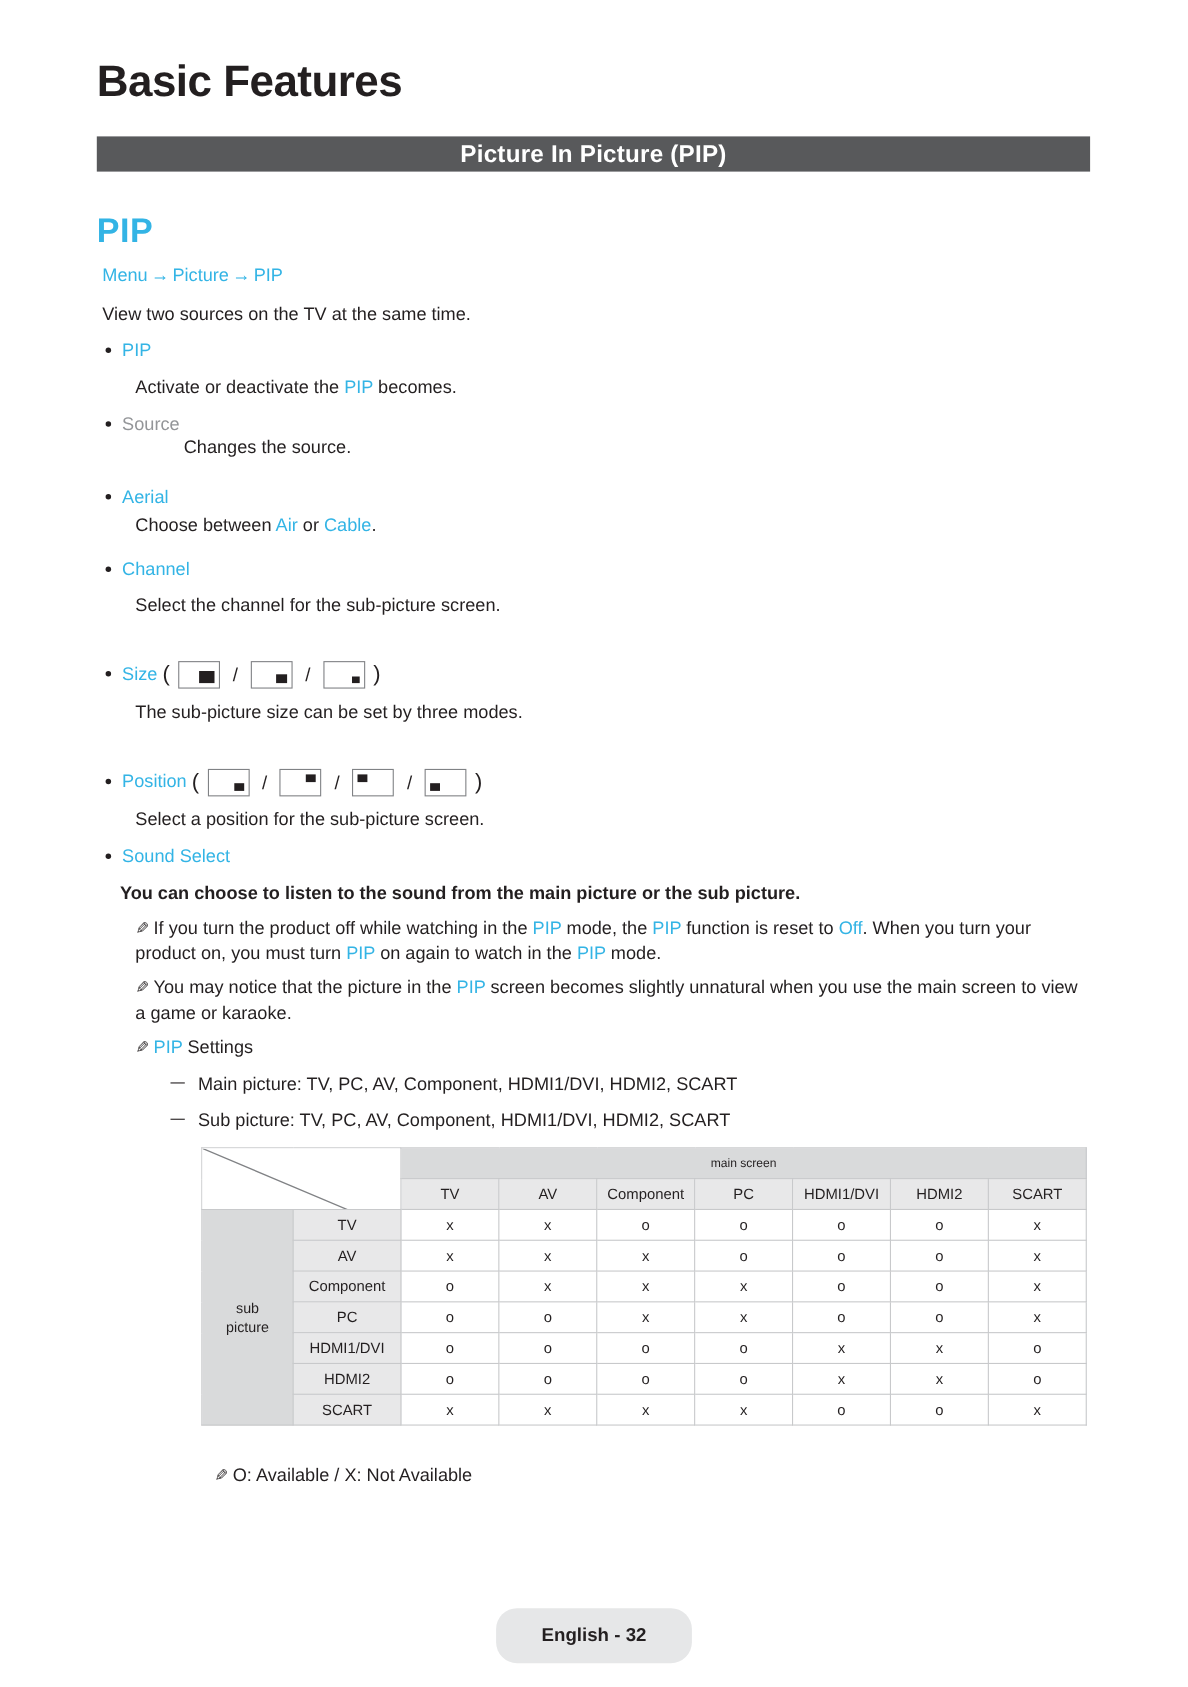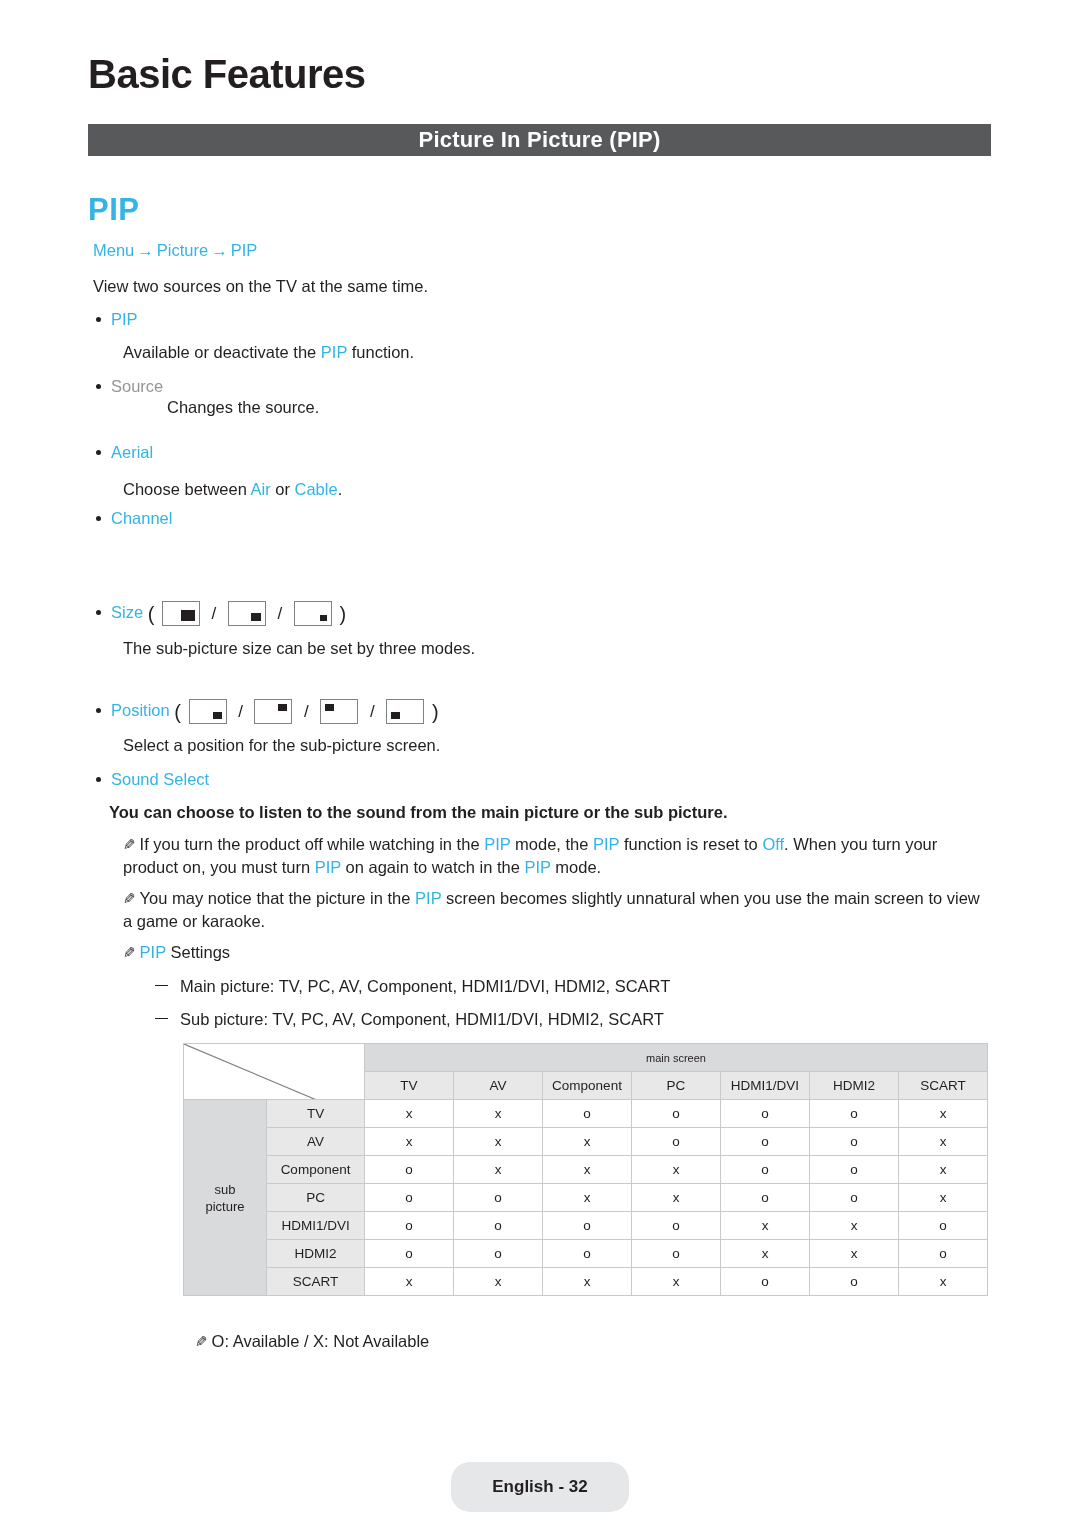--- a/index.html
+++ b/index.html
@@ -216,38 +216,39 @@
   <div class="breadcrumb">
     <span>Menu</span><span class="arrow">→</span><span>Picture</span><span class="arrow">→</span><span>PIP</span>
   </div>
 
   <div class="body-text" style="left:93px; top:275px;">View two sources on the TV at the same time.</div>
 
   <div class="bullet-row" style="left:96px; top:308px;">
     <span class="bullet-dot"></span><span class="cy">PIP</span>
   </div>
   <div class="body-text" style="left:123px; top:341px;">
-    <span>Available or deactivate the </span><span class="cy">PIP</span><span> function.</span>
+    <span>Activate or deactivate the </span><span class="cy">PIP</span><span> becomes.</span>
   </div>
 
   <div class="bullet-row" style="left:96px; top:375px;">
     <span class="bullet-dot"></span><span class="gray">Source</span>
   </div>
   <div class="body-text" style="left:123px; top:396px;margin-left:44px;">Changes the source.</div>
 
   <div class="bullet-row" style="left:96px; top:441px;">
     <span class="bullet-dot"></span><span class="cy">Aerial</span>
   </div>
-  <div class="body-text" style="left:123px; top:478px;">
+  <div class="body-text" style="left:123px; top:467px;">
     <span>Choose between </span><span class="cy">Air</span><span> or </span><span class="cy">Cable</span><span>.</span>
   </div>
 
   <div class="bullet-row" style="left:96px; top:507px;">
     <span class="bullet-dot"></span><span class="cy">Channel</span>
   </div>
+  <div class="body-text" style="left:123px; top:539px;">Select the channel for the sub-picture screen.</div>
 
   <div class="bullet-row" style="left:96px; top:601px;">
     <span class="bullet-dot"></span><span class="cy">Size</span>
     <span class="paren">(</span>
     <span class="icon-box"><span class="sub" style="right:4px; bottom:4px; width:14px; height:11px;"></span></span>
     <span class="slash">/</span>
     <span class="icon-box"><span class="sub" style="right:4px; bottom:4px; width:10px; height:8px;"></span></span>
     <span class="slash">/</span>
     <span class="icon-box"><span class="sub" style="right:4px; bottom:4px; width:7px; height:6px;"></span></span>
     <span class="paren">)</span>

